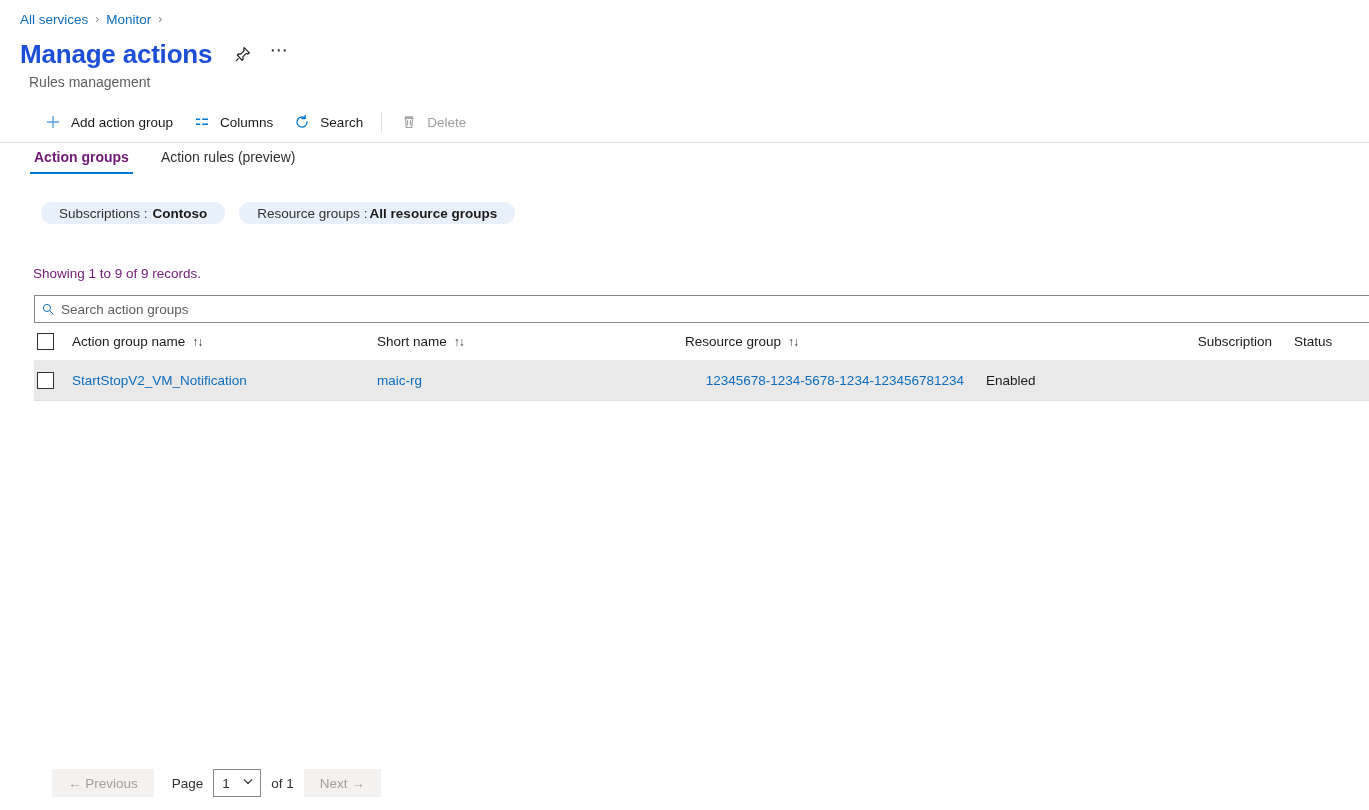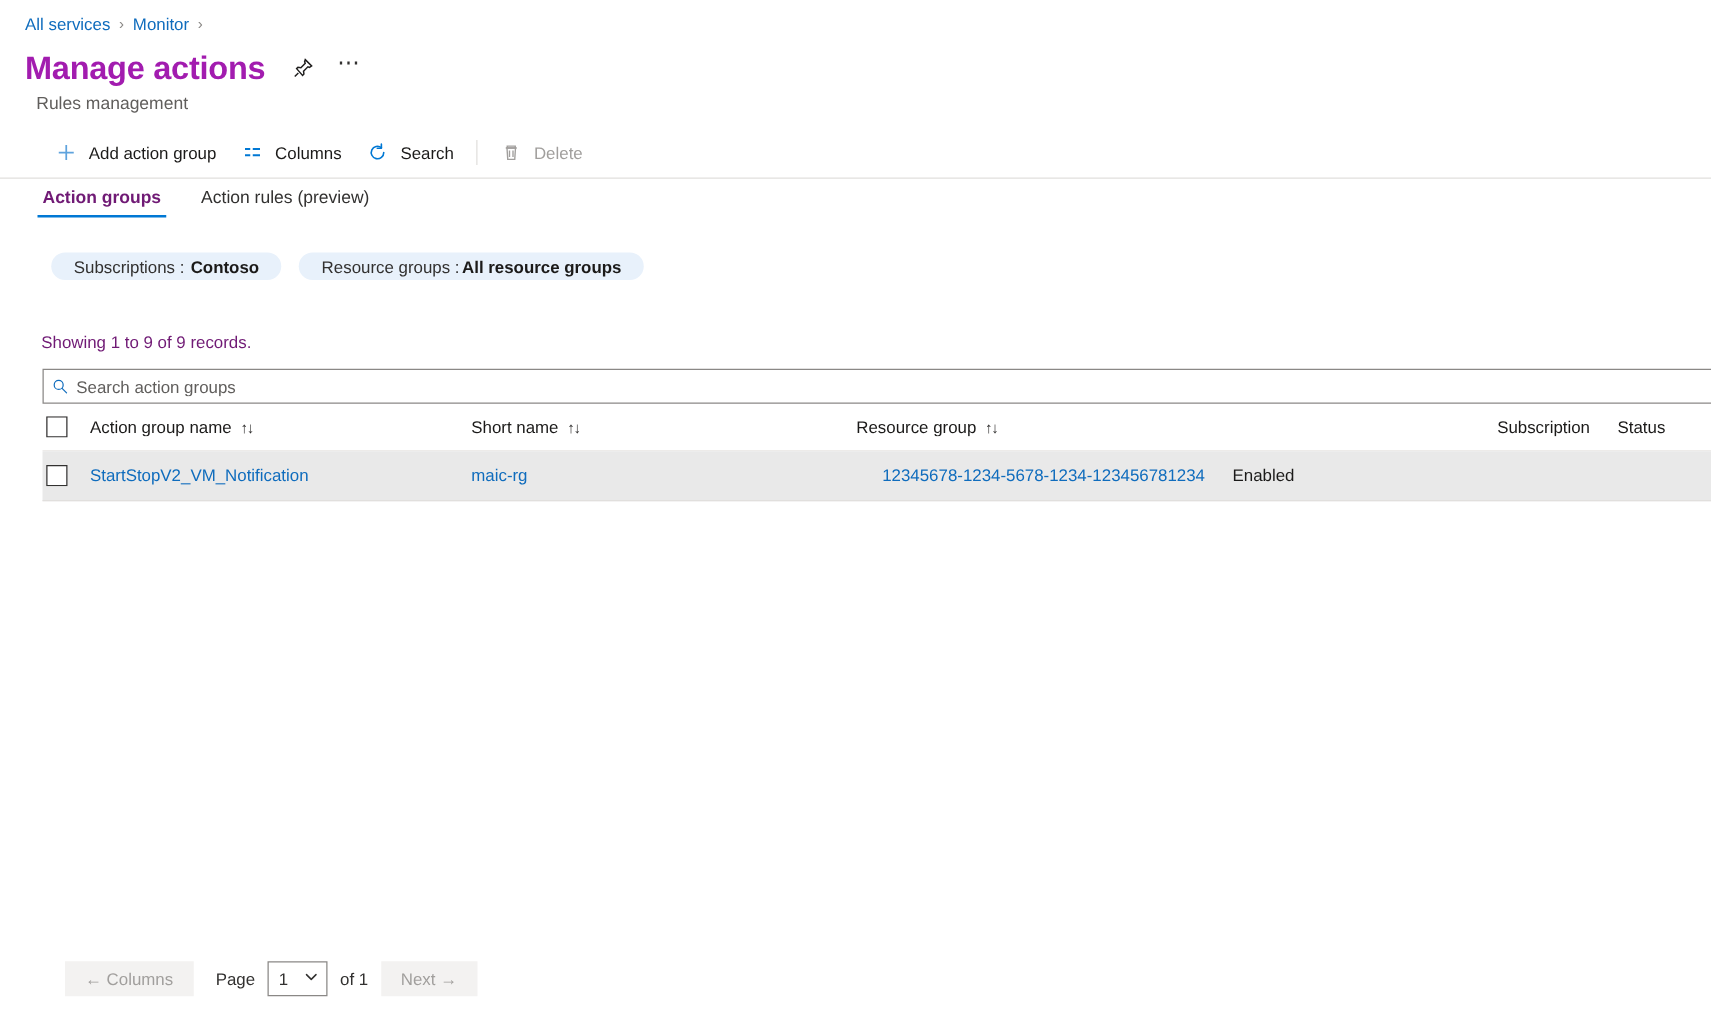--- a/index.html
+++ b/index.html
@@ -43,21 +43,21 @@
   .title-row {
     position: absolute;
     top: 36px;
     left: 20px;
     display: flex;
     align-items: center;
   }
   .page-title {
     font-size: 26px;
     font-weight: 600;
-    color: #a21caf;
+    color: #1d4ed8;
     letter-spacing: -0.2px;
     line-height: 34px;
   }
   .title-icon {
     width: 28px;
     height: 28px;
     margin-left: 16px;
     display: flex;
     align-items: center;
     justify-content: center;
@@ -464,21 +464,21 @@
     </div>
     <div class="cell c-sub">
       <span class="link">12345678-1234-5678-1234-123456781234</span>
     </div>
     <div class="cell c-status">Enabled</div>
   </div>
 
 </div>
 
 <div class="pager">
-  <div class="pgbtn">← Columns</div>
+  <div class="pgbtn">← Previous</div>
   <span class="pglabel">Page</span>
   <div class="pgselect-wrap">
     <span class="pgselect-val">1</span>
     <span class="pgchev">
       <svg width="12" height="12" viewBox="0 0 12 12" aria-hidden="true">
         <path d="M2.2 4.2L6 8l3.8-3.8" stroke="#323130" stroke-width="1.2" fill="none" stroke-linecap="round" stroke-linejoin="round"></path>
       </svg>
     </span>
   </div>
   <span class="pgof">of 1</span>

